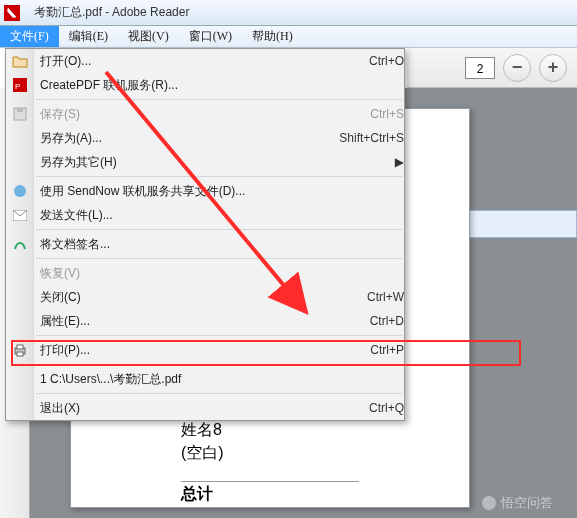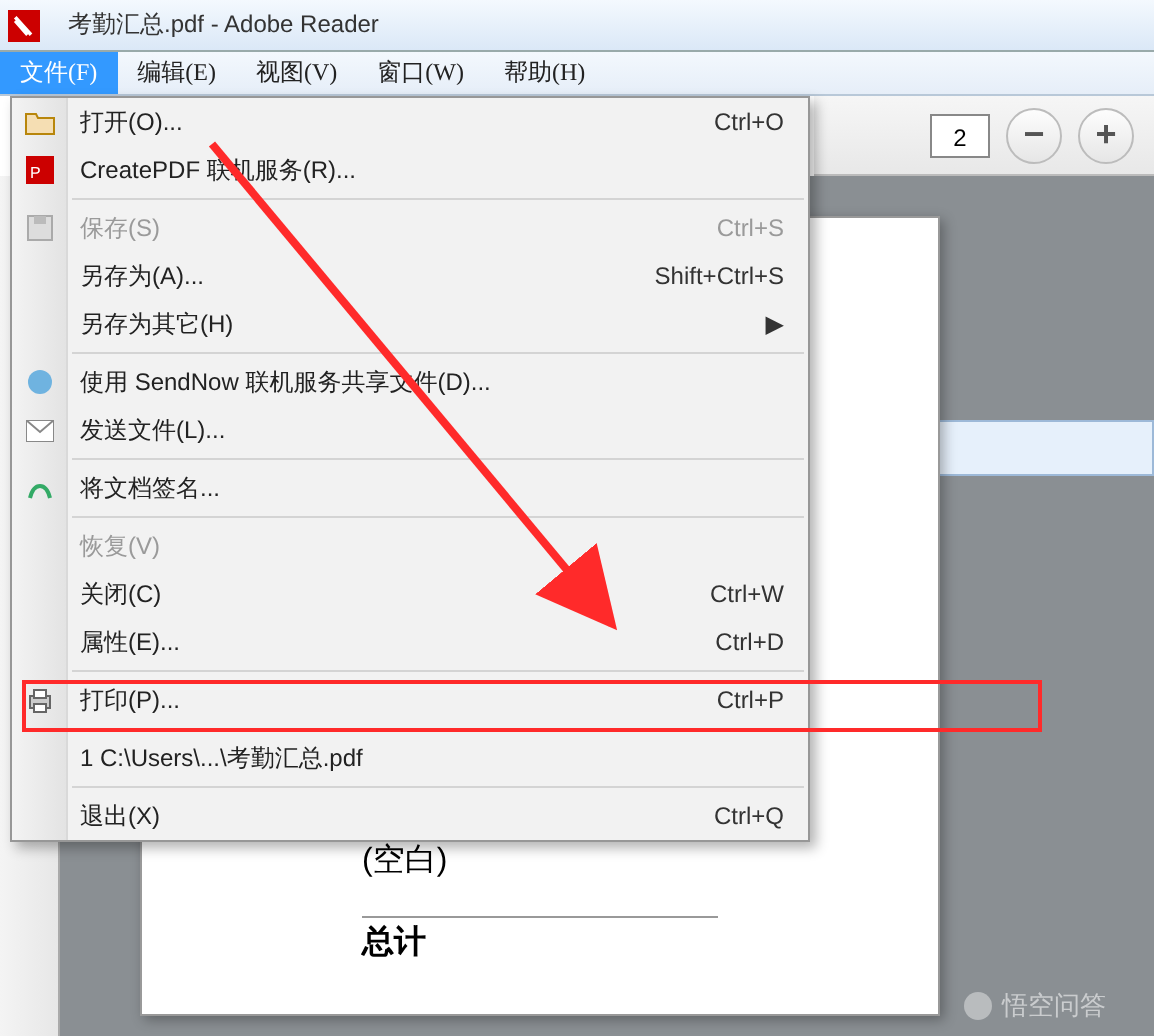--- a/index.html
+++ b/index.html
@@ -20,21 +20,21 @@
 
 .pdfbg { position: absolute; top: 88px; left: 0; right: 0; bottom: 0; background: #8a8f93; }
 .sidepanel { position: absolute; left: 0; top: 88px; width: 30px; bottom: 0; background: linear-gradient(90deg,#f4f4f4,#e7e7e7); border-right: 1px solid #aaa; }
 .pdfpage { position: absolute; left: 70px; top: 108px; width: 400px; height: 400px; background: #fff; border: 1px solid #999; box-shadow: 2px 2px 6px rgba(0,0,0,.3); padding: 30px 110px; font-size: 16px; }
 .pdfpage .row { white-space: nowrap; padding: 1px 0; }
 .pdfpage .total { font-weight: bold; border-top: 1px solid #999; padding-top: 2px; margin-top: 16px; }
 .daysbg { position: absolute; left: 400px; top: 210px; right: 0; height: 28px; background: #e6f0fb; border: 1px solid #9db9d8; display: flex; align-items: center; padding-left: 30px; font-size: 15px; font-weight: bold; }
 
 .menu { position: absolute; top: 48px; left: 5px; width: 400px; background: #f2f2f2; border: 1px solid #979797; box-shadow: 3px 3px 6px rgba(0,0,0,.3); font-size: 12px; color: #222; z-index: 10; }
 .menu .gutter { position: absolute; left: 0; top: 0; bottom: 0; width: 28px; background: linear-gradient(90deg,#f3f3f3,#e3e3e3); border-right: 1px solid #d9d9d9; }
-.menu-row { position: relative; display: flex; align-items: center; height: 24px; padding-left: 34px; padding-right: 12px; cursor: default; }
+.menu-row { position: relative; display: flex; align-items: center; height: 24px; padding-left: 34px; cursor: default; }
 .menu-row.disabled { color: #9a9a9a; }
 .menu-row .icon { position: absolute; left: 5px; width: 18px; height: 18px; display: flex; align-items: center; justify-content: center; }
 .menu-row .shortcut { margin-left: auto; color: #333; }
 .menu-row.disabled .shortcut { color: #9a9a9a; }
 .menu-sep { height: 1px; margin: 2px 2px 2px 30px; background: #d4d4d4; }
 
 .print-box { position: absolute; left: 11px; top: 340px; width: 510px; height: 26px; border: 2px solid #ff2a2a; z-index: 30; pointer-events: none; }
 
 .arrow-svg { position: absolute; left: 86px; top: 52px; width: 320px; height: 320px; z-index: 20; pointer-events: none; }
 
@@ -67,20 +67,21 @@
   <div class="rbtn">+</div>
 </div>
 
 <div class="pdfbg"></div>
 <div class="sidepanel"></div>
 
 <div class="daysbg">天数</div>
 
 <div class="pdfpage">
   <div style="height:280px"></div>
+  <div class="row">姓名8</div>
   <div class="row">(空白)</div>
   <div class="row total">总计</div>
 </div>
 
 <div class="menu">
   <div class="gutter"></div>
 
   <div class="menu-row">
     <span class="icon">
         <svg width="16" height="14" viewBox="0 0 16 14">

